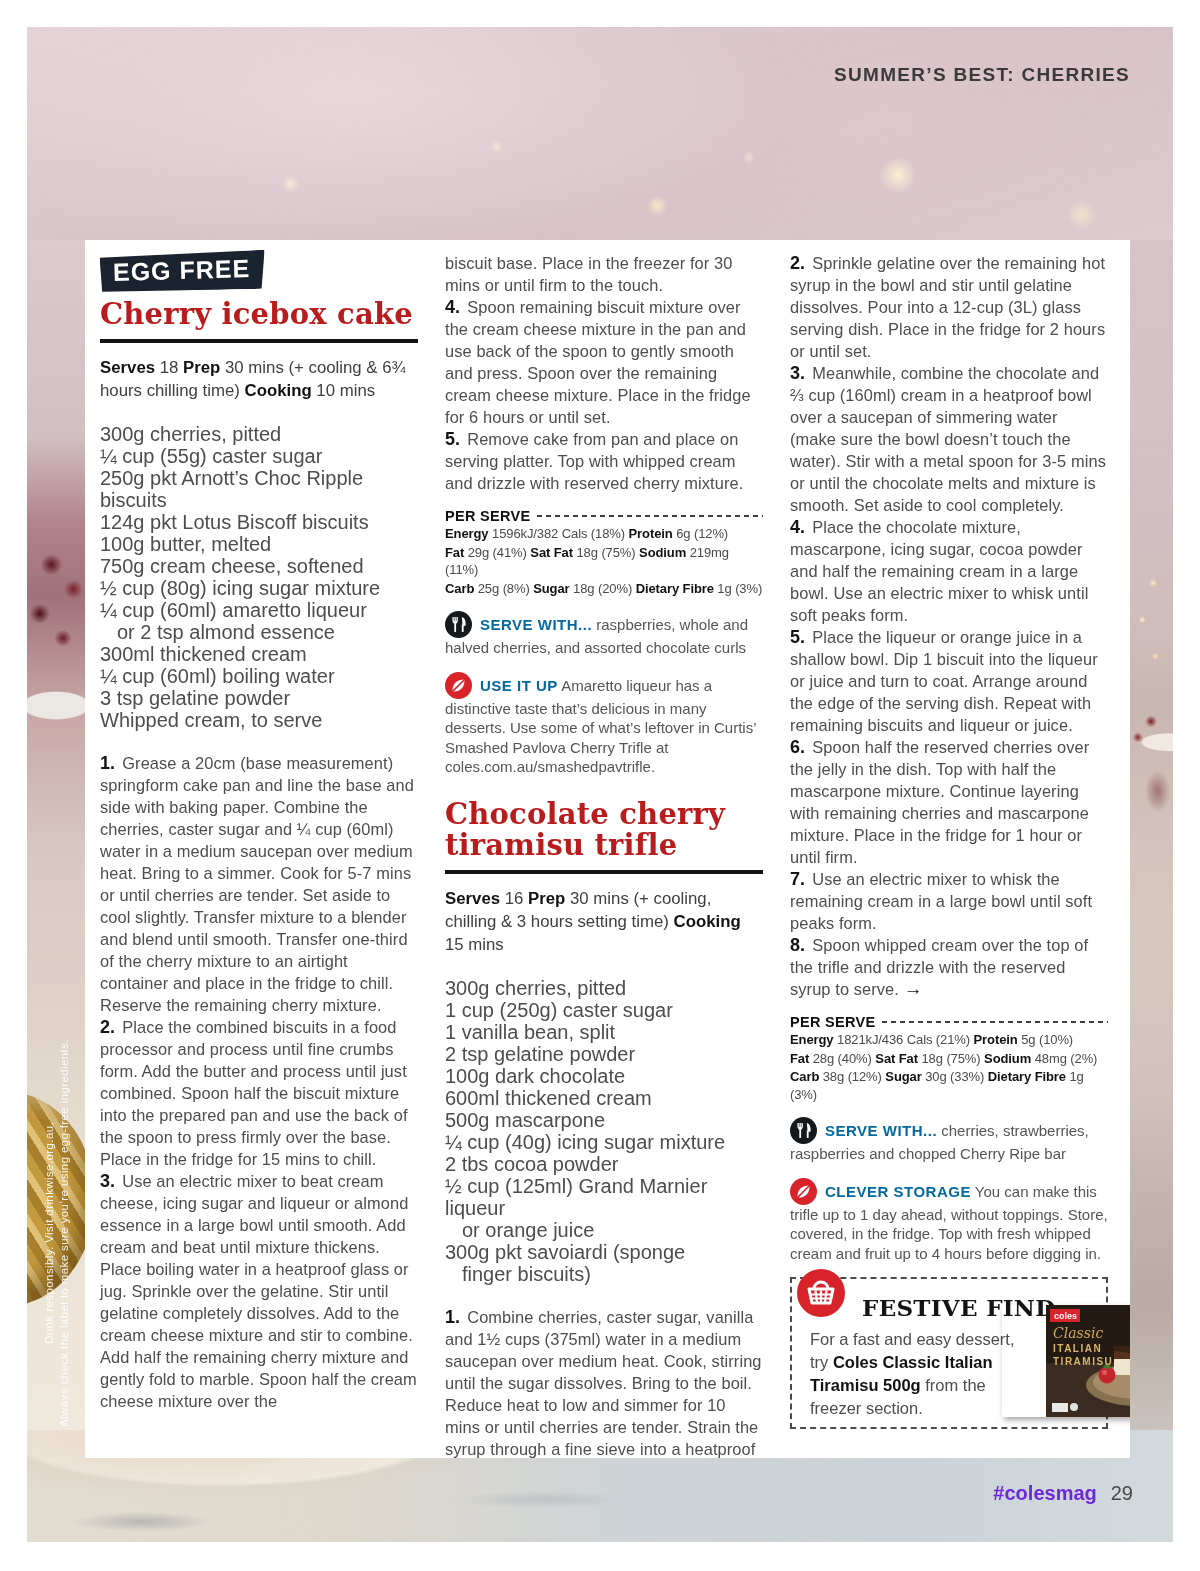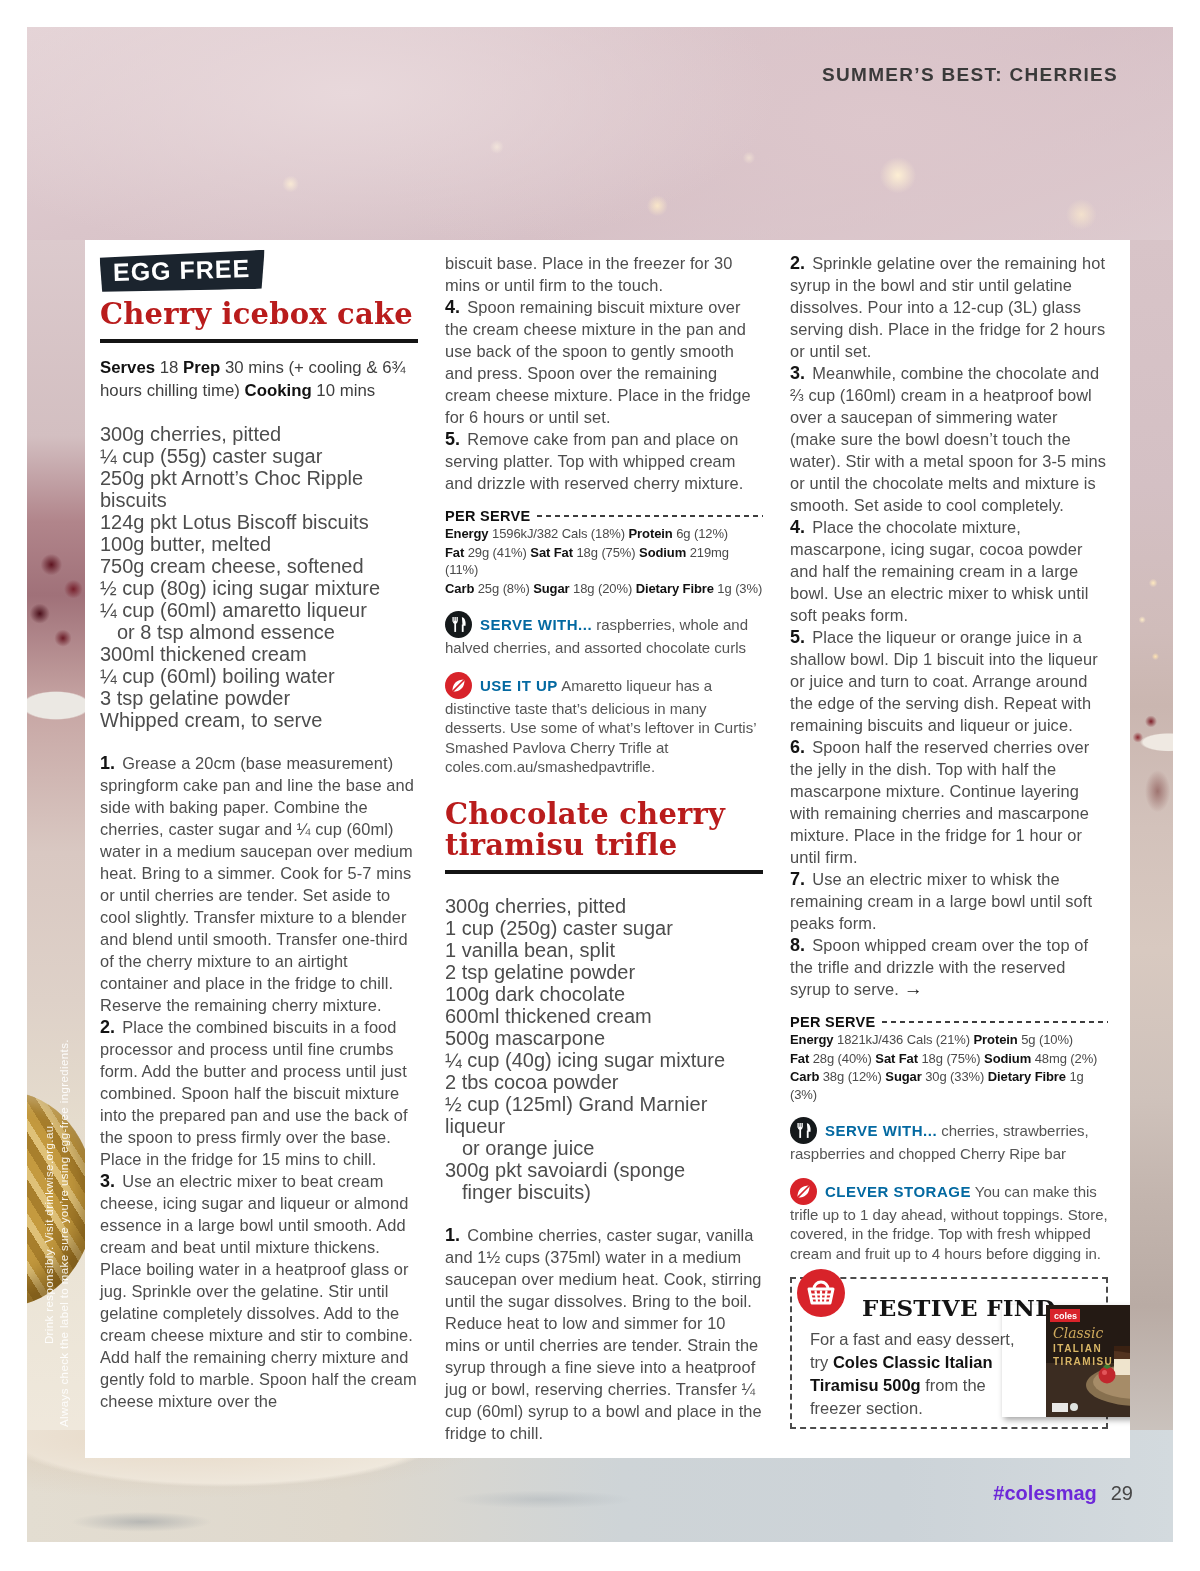--- a/index.html
+++ b/index.html
@@ -88,21 +88,21 @@
   .r2-head { margin-top:22px; }
 
   
   .festive { position:relative; border:2px dashed #4b4b4b; margin-top:14px; padding:13px 12px 12px 18px; height:152px; }
   .festive-icon { position:absolute; left:3px; top:-12px; width:52px; height:52px; }
   .festive-title { font-family:"DejaVu Serif","Liberation Serif",serif; font-weight:700; font-size:23px; color:#141414; letter-spacing:.3px; margin-left:52px; margin-top:2px; }
   .festive-text { width:220px; font-size:16.5px; line-height:23px; color:#4d4d4d; margin-top:7px; }
   .packshot { position:absolute; right:-46px; top:26px; width:150px; height:112px; box-shadow:2px 3px 6px rgba(0,0,0,.35);padding-left:44px; }
 
   
-  .page-header { position:absolute; top:64px; right:82px; font-size:19px; font-weight:700; letter-spacing:1.3px; color:#3a3a3a; }
+  .page-header { position:absolute; top:64px; right:70px; font-size:19px; font-weight:700; letter-spacing:1.3px; color:#3a3a3a; }
   .page-footer { position:absolute; top:1482px; right:67px; font-size:20px; color:#474747; }
   .page-footer .tag { font-weight:700; color:#6d28d9; margin-right:14px; }
   .side-note { position:absolute; left:-178px; top:1218px; width:470px; height:30px; transform:rotate(-90deg); text-align:center; color:rgba(255,255,255,.9); font-size:11.5px; line-height:15px; letter-spacing:.4px; }
 
   .arrow { font-weight:700; color:#111; font-size:19px; letter-spacing:-1px; }
 </style>
 </head>
 <body>
 
 <div class="photo">
@@ -132,21 +132,21 @@
 
     <div class="ing-list">
       <div class="ing">300g cherries, pitted</div>
       <div class="ing">¼ cup (55g) caster sugar</div>
       <div class="ing">250g pkt Arnott’s Choc Ripple biscuits</div>
       <div class="ing">124g pkt Lotus Biscoff biscuits</div>
       <div class="ing">100g butter, melted</div>
       <div class="ing">750g cream cheese, softened</div>
       <div class="ing">½ cup (80g) icing sugar mixture</div>
       <div class="ing">¼ cup (60ml) amaretto liqueur</div>
-      <div class="ing ind">or 8 tsp almond essence</div>
+      <div class="ing ind">or 2 tsp almond essence</div>
       <div class="ing">300ml thickened cream</div>
       <div class="ing">¼ cup (60ml) boiling water</div>
       <div class="ing">3 tsp gelatine powder</div>
       <div class="ing">Whipped cream, to serve</div>
     </div>
 
     <p class="step body-text"><span class="stepnum">1.</span><span>Grease a 20cm (base measurement) springform cake pan and line the base and side with baking paper. Combine the cherries, caster sugar and ¼ cup (60ml) water in a medium saucepan over medium heat. Bring to a simmer. Cook for 5-7 mins or until cherries are tender. Set aside to cool slightly. Transfer mixture to a blender and blend until smooth. Transfer one-third of the cherry mixture to an airtight container and place in the fridge to chill. Reserve the remaining cherry mixture.</span></p>
     <p class="step body-text"><span class="stepnum">2.</span><span>Place the combined biscuits in a food processor and process until fine crumbs form. Add the butter and process until just combined. Spoon half the biscuit mixture into the prepared pan and use the back of the spoon to press firmly over the base. Place in the fridge for 15 mins to chill.</span></p>
     <p class="step body-text"><span class="stepnum">3.</span><span>Use an electric mixer to beat cream cheese, icing sugar and liqueur or almond essence in a large bowl until smooth. Add cream and beat until mixture thickens. Place boiling water in a heatproof glass or jug. Sprinkle over the gelatine. Stir until gelatine completely dissolves. Add to the cream cheese mixture and stir to combine. Add half the remaining cherry mixture and gently fold to marble. Spoon half the cream cheese mixture over the</span></p>
   </div>
@@ -175,20 +175,21 @@
 
     <p class="callout"><span class="ci"><svg width="27" height="27" viewBox="0 0 40 40">
             <circle cx="20" cy="20" r="20" fill="#d8232a"></circle>
             <path d="M11 29C11 17 17 11 29 11c0 12-6 18-18 18z" fill="#fff"></path>
             <path d="M9.5 30.5 30 10" stroke="#d8232a" stroke-width="2.4"></path>
           </svg></span><span class="label">USE IT UP</span><span> Amaretto liqueur has a distinctive taste that’s delicious in many desserts. Use some of what’s leftover in Curtis’ Smashed Pavlova Cherry Trifle at coles.com.au/smashedpavtrifle.</span></p>
 
     <div class="r2-head">
       <h2 class="title"><span>Chocolate cherry</span><br><span>tiramisu trifle</span></h2>
       <div class="rule"></div>
+      <p class="meta"><span class="bseg">Serves</span><span> 16  </span><span class="bseg">Prep</span><span> 30 mins (+ cooling, chilling &amp; 3 hours setting time) </span><span class="bseg">Cooking</span><span> 15 mins</span></p>
     </div>
 
     <div class="ing-list">
       <div class="ing">300g cherries, pitted</div>
       <div class="ing">1 cup (250g) caster sugar</div>
       <div class="ing">1 vanilla bean, split</div>
       <div class="ing">2 tsp gelatine powder</div>
       <div class="ing">100g dark chocolate</div>
       <div class="ing">600ml thickened cream</div>
       <div class="ing">500g mascarpone</div>

